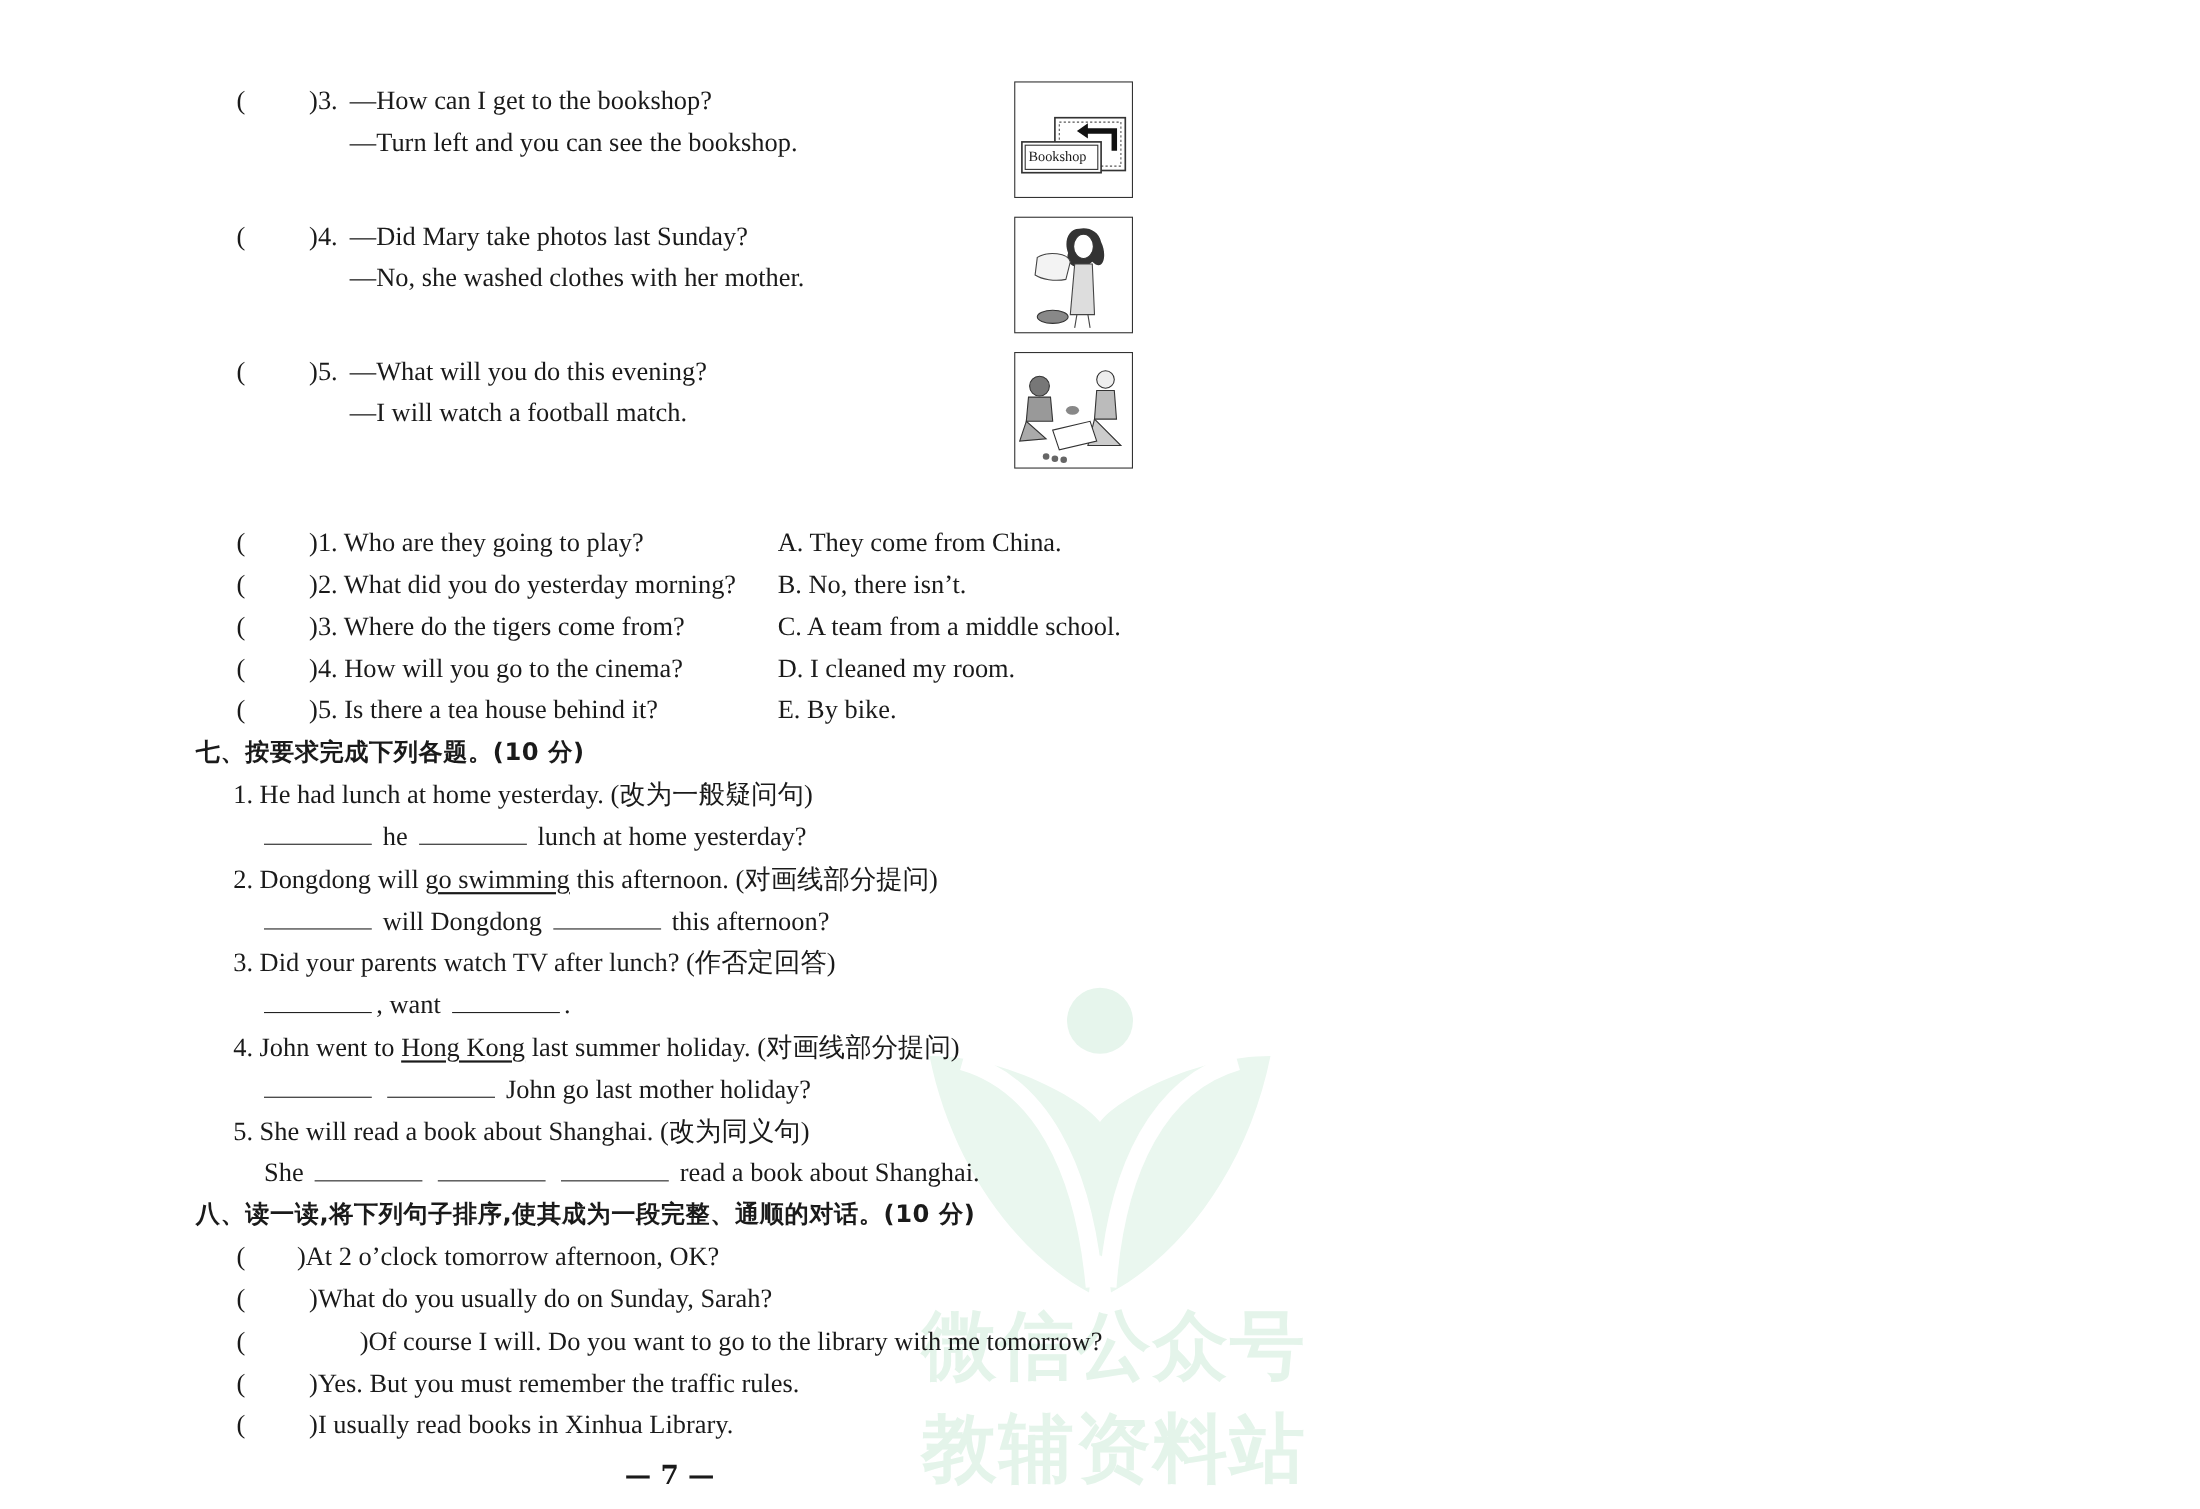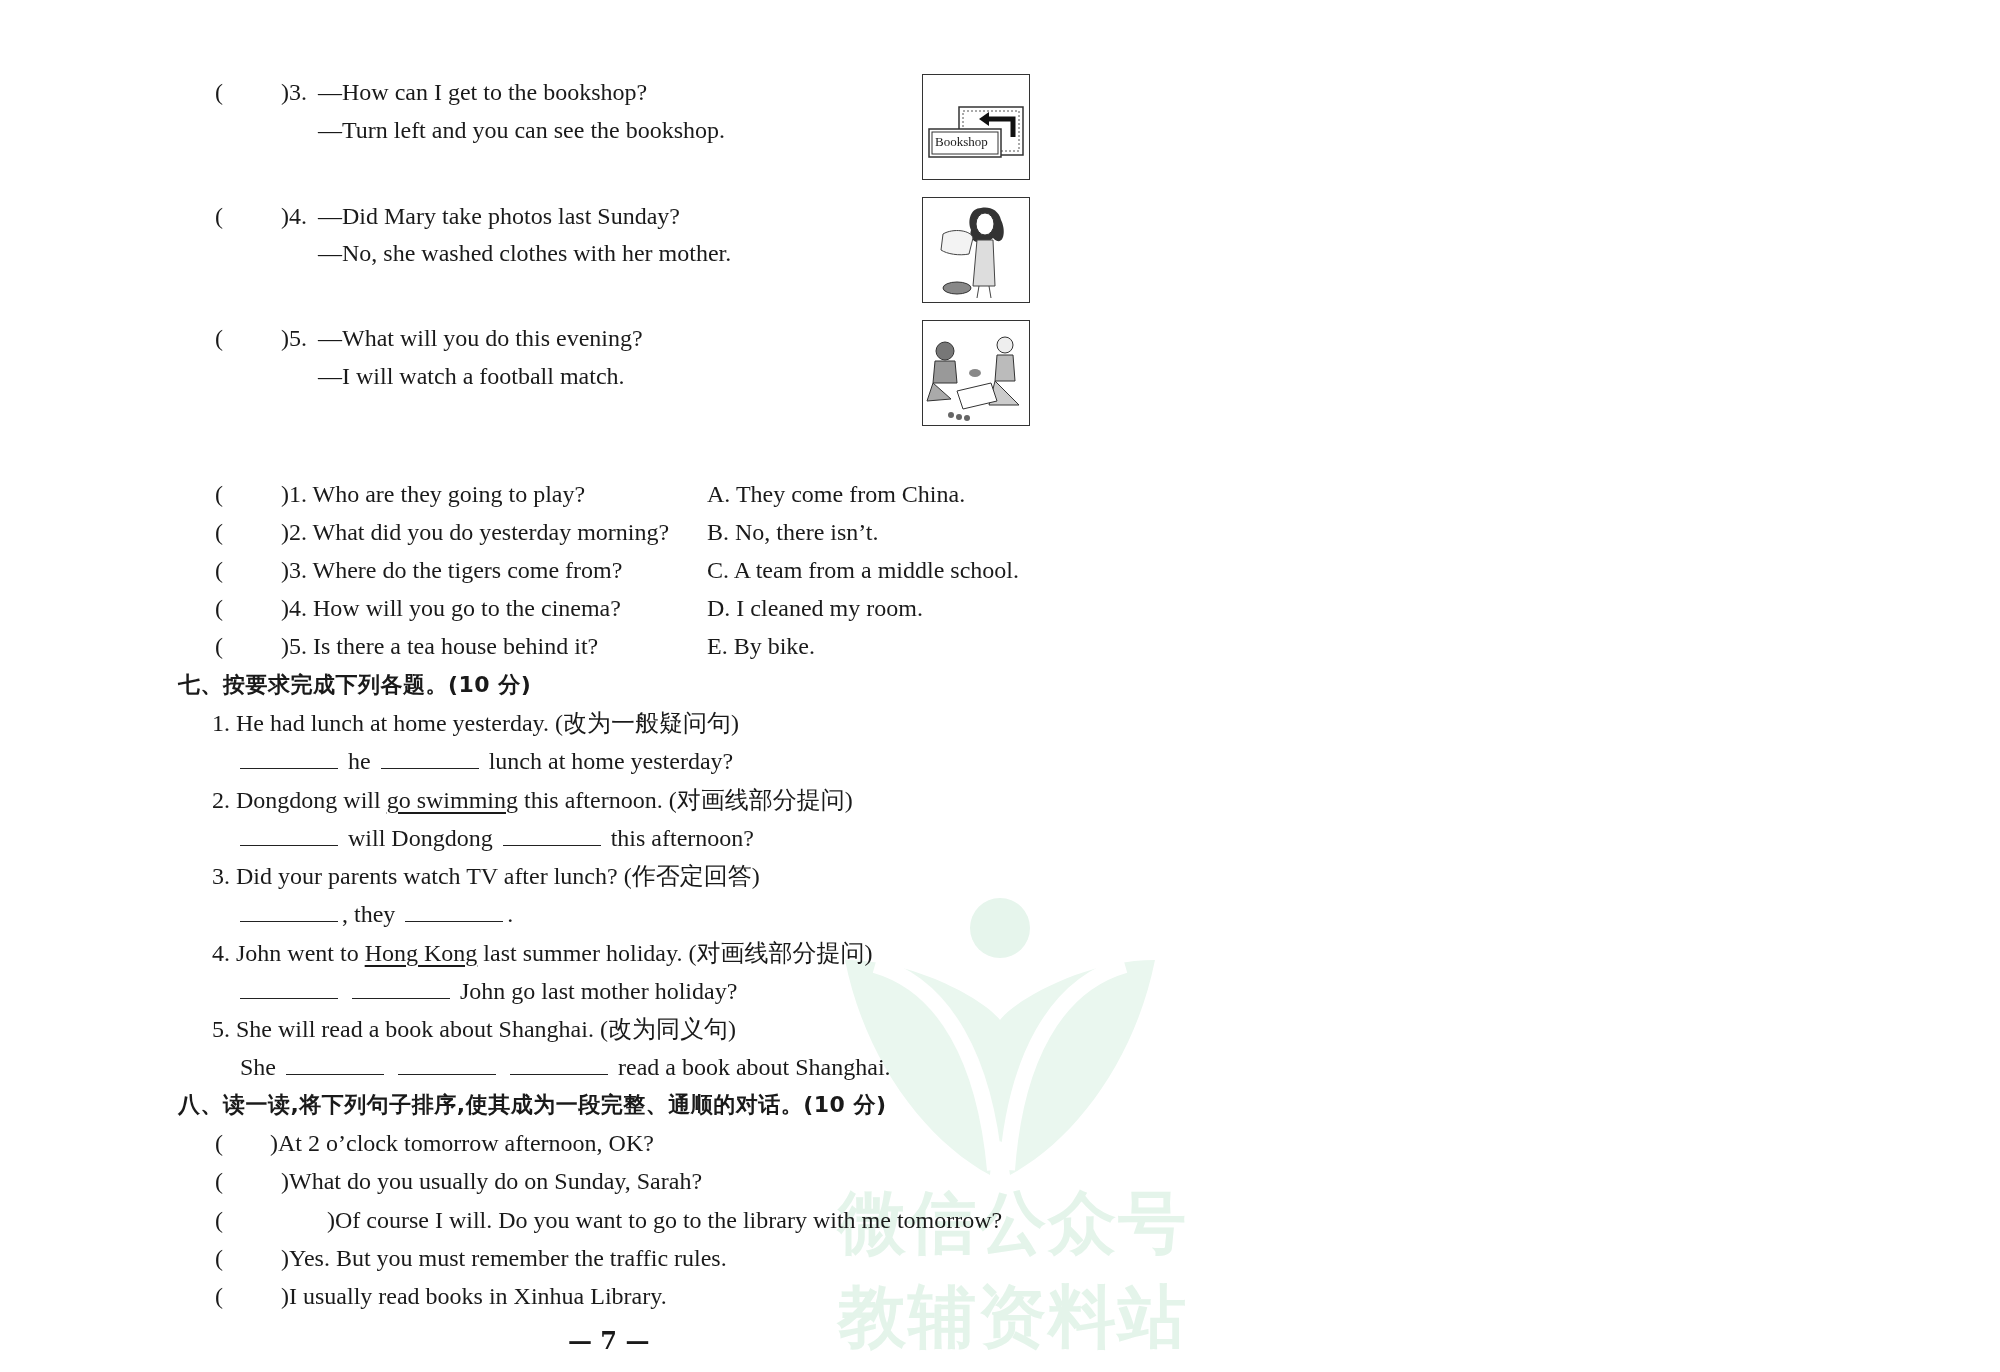--- a/index.html
+++ b/index.html
@@ -144,21 +144,21 @@
 
   <div class="line" style="left:212px;top:785px;">
     <span>2. Dongdong will </span><span class="u">go swimming</span><span> this afternoon. (对画线部分提问)</span>
   </div>
   <div class="line" style="left:240px;top:823px;">
     <span class="blank" style="margin-left:0;"></span><span> will Dongdong </span><span class="blank"></span><span> this afternoon?</span>
   </div>
 
   <div class="line" style="left:212px;top:861px;">3. Did your parents watch TV after lunch? (作否定回答)</div>
   <div class="line" style="left:240px;top:899px;">
-    <span class="blank" style="margin-left:0;"></span><span>, they </span><span class="blank"></span><span>.</span>
+    <span class="blank" style="margin-left:0;"></span><span>, want </span><span class="blank"></span><span>.</span>
   </div>
 
   <div class="line" style="left:212px;top:938px;">
     <span>4. John went to </span><span class="u">Hong Kong</span><span> last summer holiday. (对画线部分提问)</span>
   </div>
   <div class="line" style="left:240px;top:976px;">
     <span class="blank" style="margin-left:0;"></span><span> </span><span class="blank"></span><span> John go last mother holiday?</span>
   </div>
 
   <div class="line" style="left:212px;top:1014px;">5. She will read a book about Shanghai. (改为同义句)</div>

